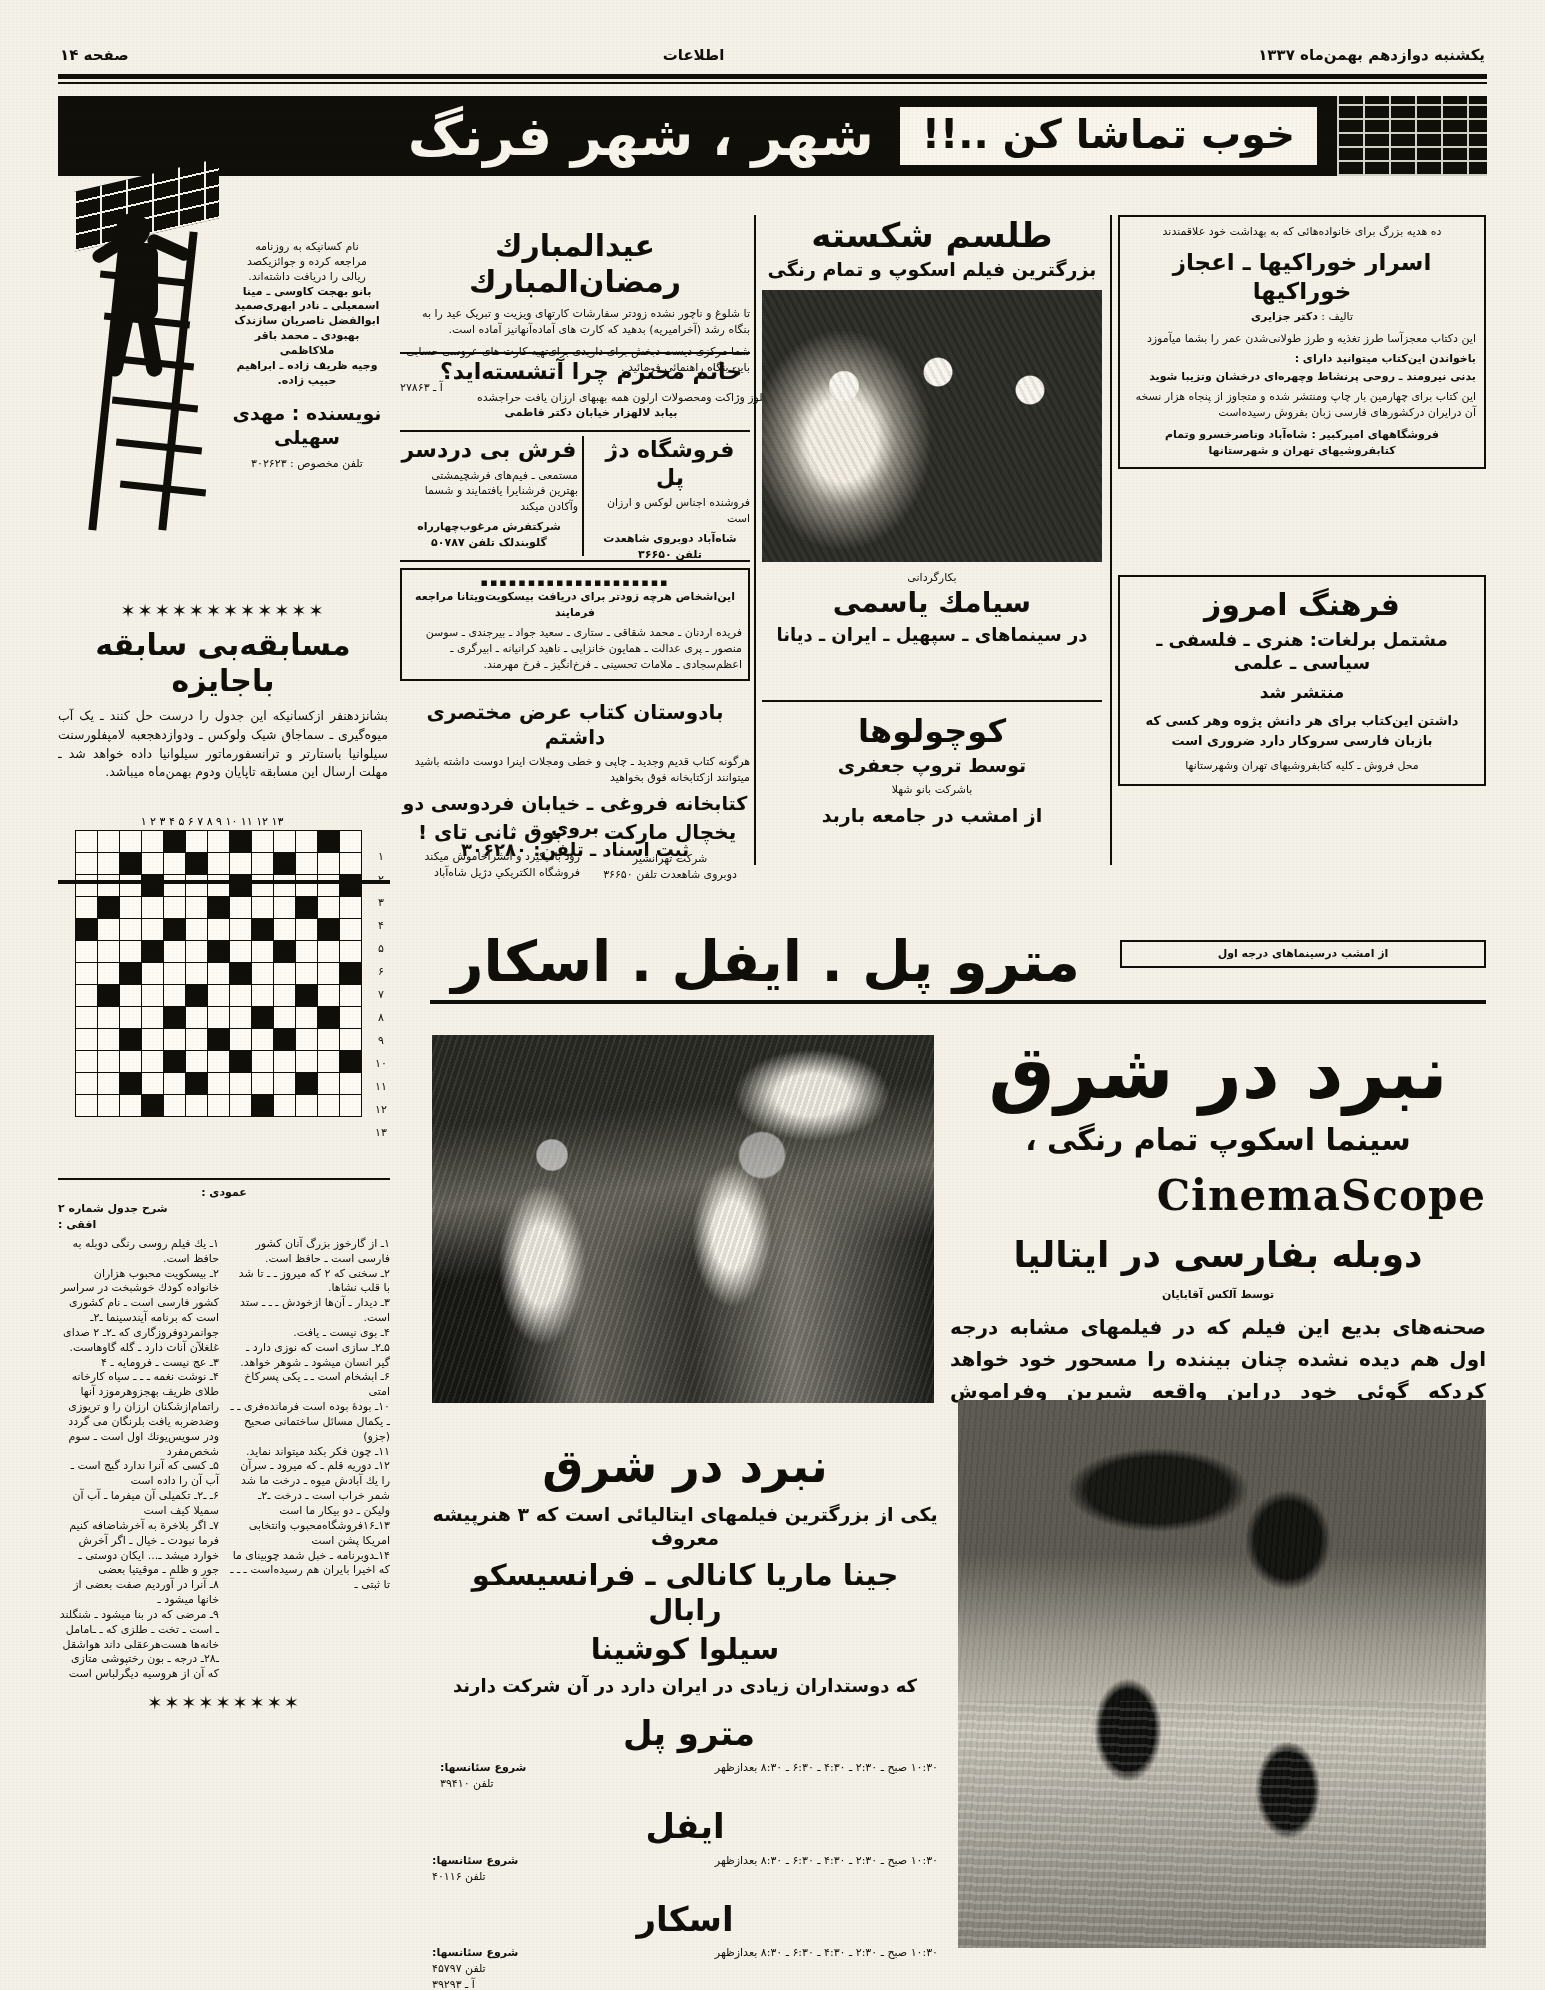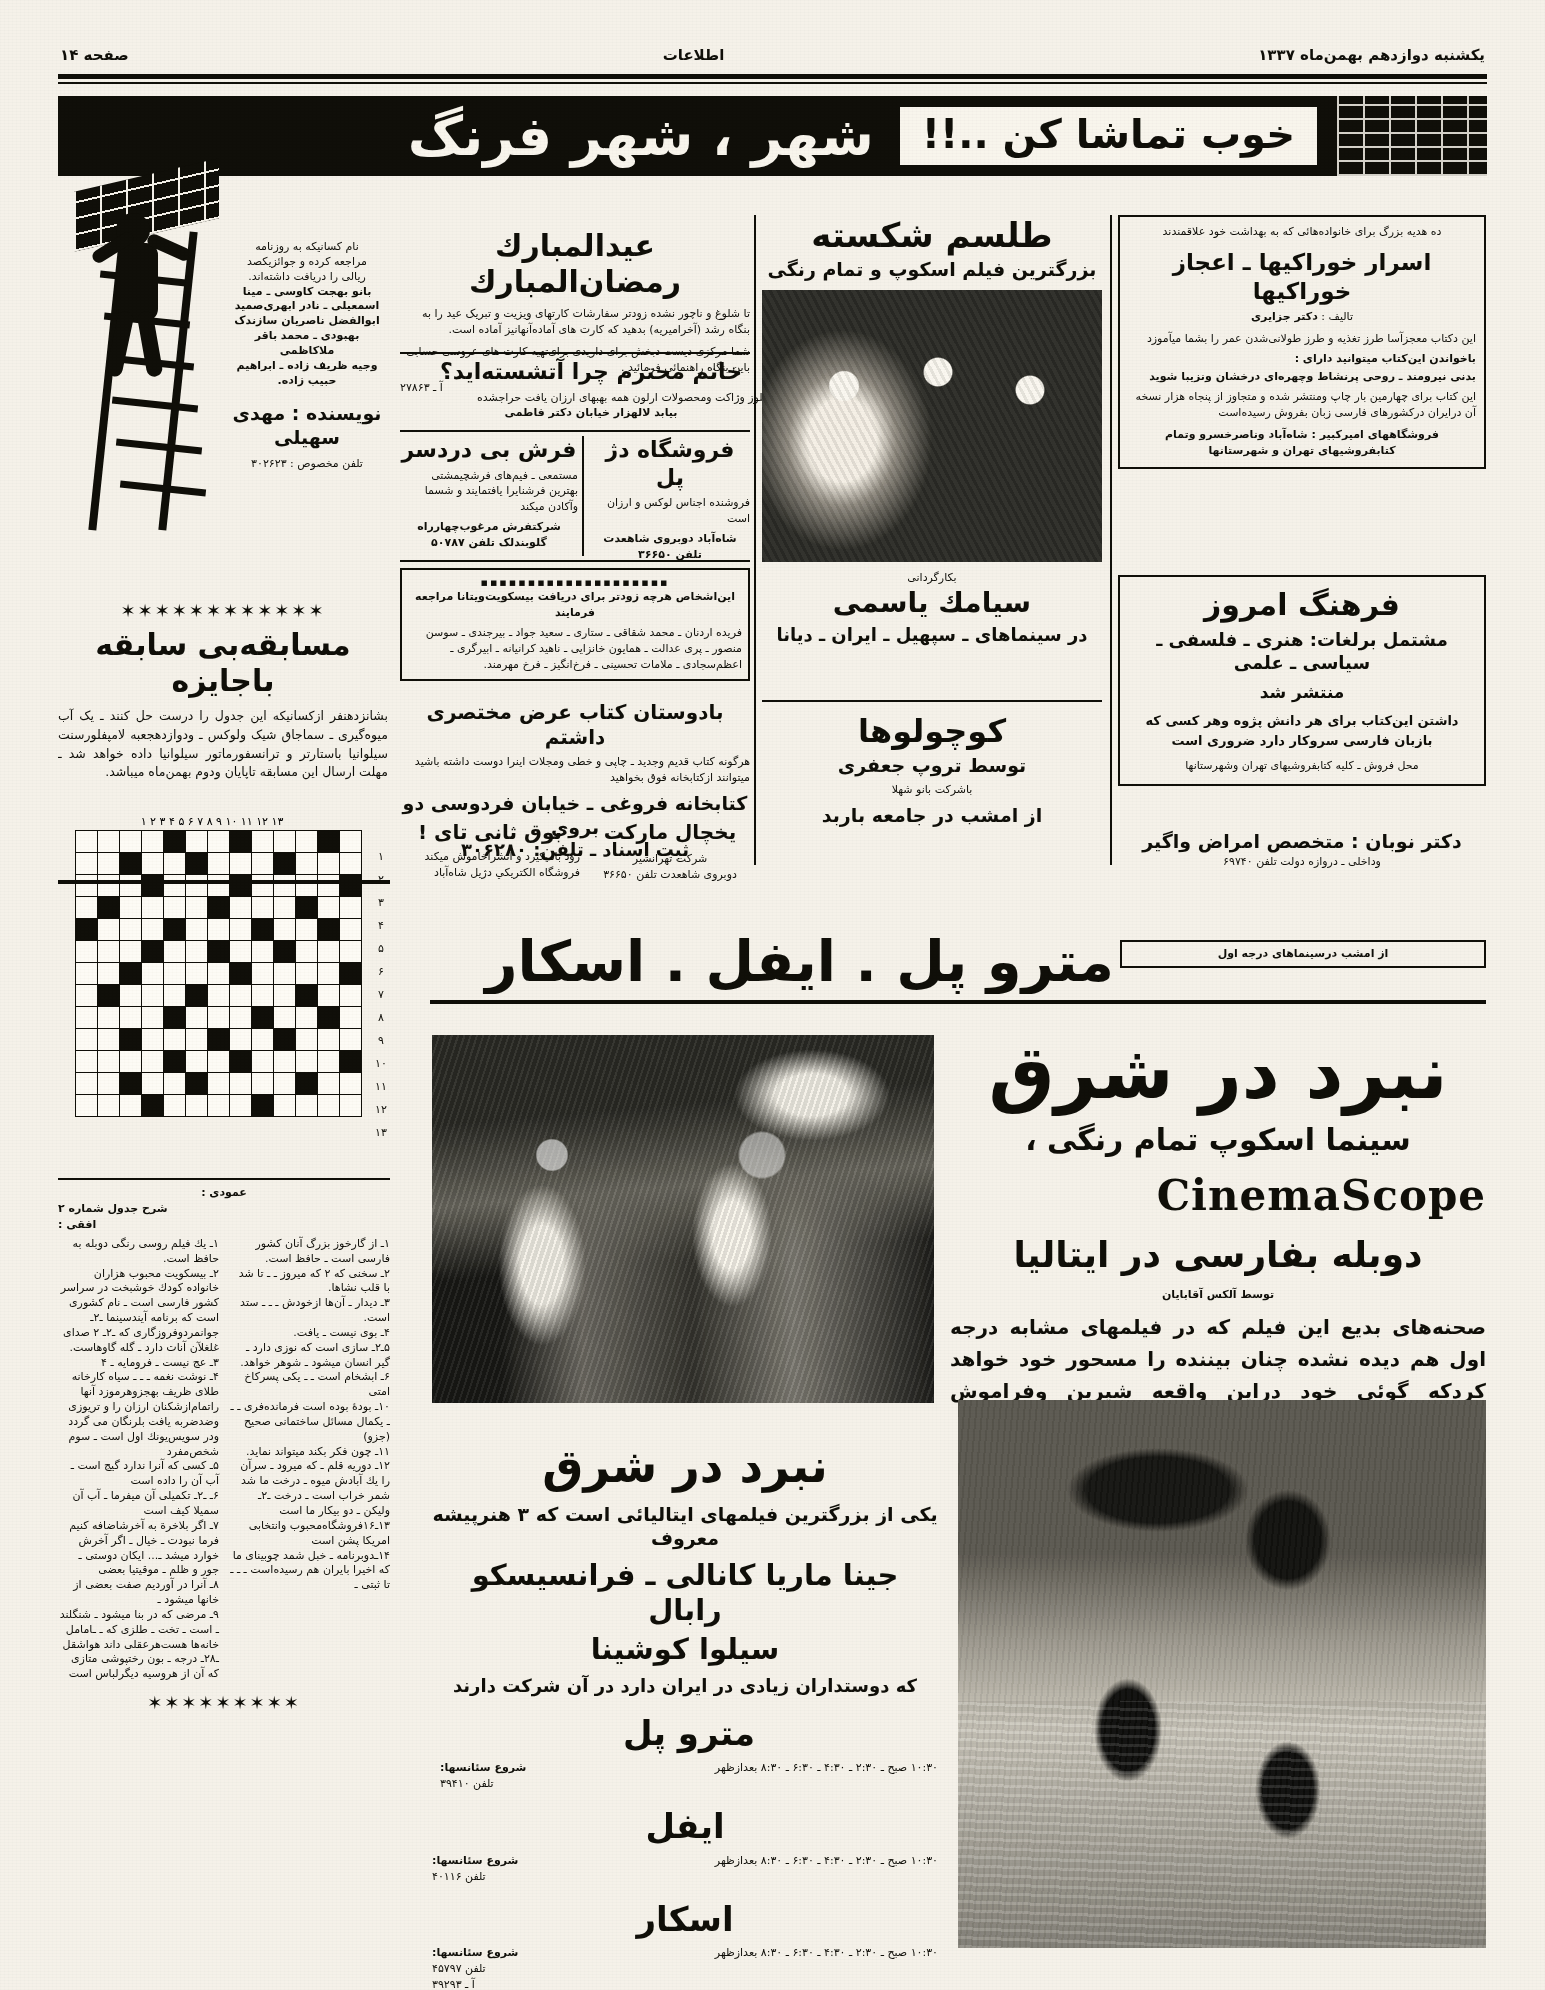--- a/index.html
+++ b/index.html
@@ -577,31 +577,27 @@
   </div>
 
   <div class="box brd" style="left:1118px; top:575px; width:368px; padding:10px;">
     <div class="ttl-lg" style="font-size:30px">فرهنگ امروز</div>
     <div class="ttl" style="font-size:18px; margin-top:6px">مشتمل برلغات: هنری ـ فلسفی ـ سیاسی ـ علمی</div>
     <div class="ttl" style="font-size:17px; margin-top:8px">منتشر شد</div>
     <div class="ttl" style="font-size:13px; margin-top:8px; line-height:1.5">داشتن این‌کتاب برای هر دانش پژوه وهر کسی که بازبان فارسی سروکار دارد ضروری است</div>
     <div class="small cen" style="margin-top:8px">محل فروش ـ کلیه کتابفروشیهای تهران وشهرستانها</div>
   </div>
 
-  <div class="box" style="left:1118px; top:830px; width:368px;">
-    <div class="ttl" style="font-size:19px">دکتر نوبان : متخصص امراض واگیر</div>
-    <div class="small cen">وداخلی ـ دروازه دولت تلفن ۶۹۷۴۰</div>
-  </div>
 
   <div class="hline bigline" style="left:58px; top:880px; width:332px;"></div>
 
   <div class="box" style="left:1120px; top:940px; width:366px; border:2px solid #15140f; padding:4px 8px;">
     <div class="small b cen">از امشب درسینماهای درجه اول</div>
   </div>
-  <div class="box" style="left:454px; top:930px; width:660px;">
+  <div class="box" style="left:420px; top:930px; width:660px;">
     <div class="ttl-xl" style="font-size:56px; text-align:right;">مترو پل . ایفل . اسکار</div>
   </div>
   <div class="hline bigline" style="left:430px; top:1000px; width:1056px;"></div>
 
   <div class="photo" style="left:432px; top:1035px; width:502px; height:368px;">
     <div class="ph-layer" style="background:
       linear-gradient(175deg,#2f2f2a 0 22%, #6c6a61 42%, #26262222 60%),
       linear-gradient(90deg,#1d1d1a 0 14%, #7b7870 30%, #3c3b35 52%, #8e8b82 72%, #232320 100%);"></div>
     <div class="ph-layer" style="background:
       radial-gradient(ellipse 70px 130px at 110px 230px, #efece3 0 30%, rgba(0,0,0,0) 62%),

